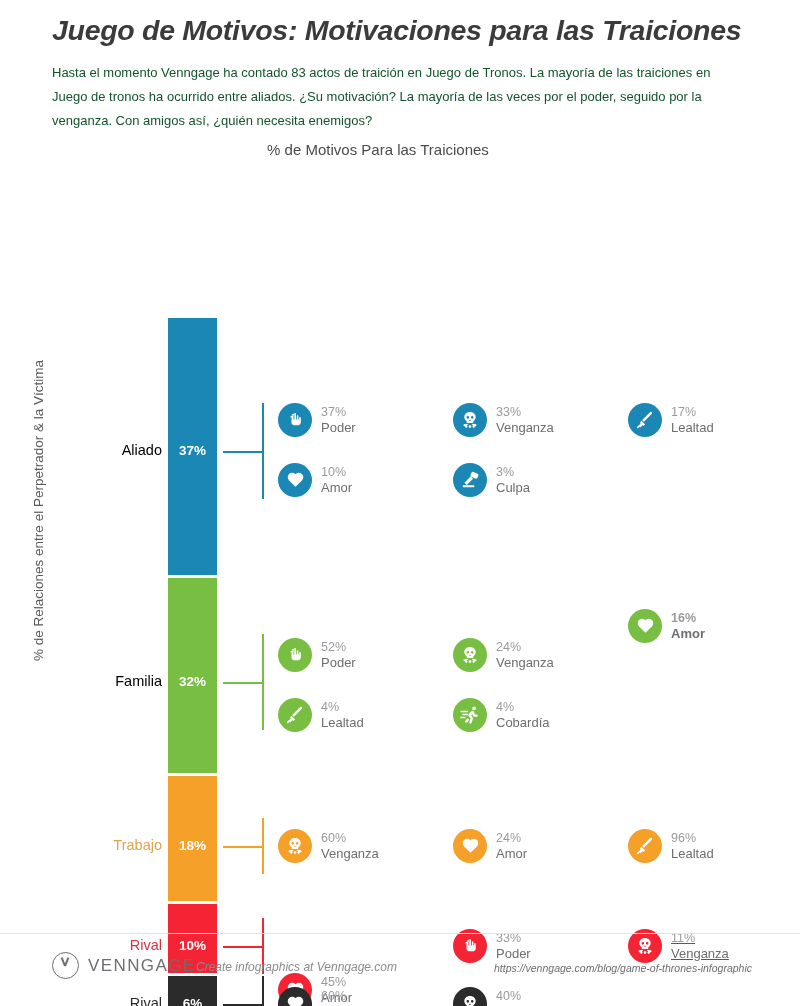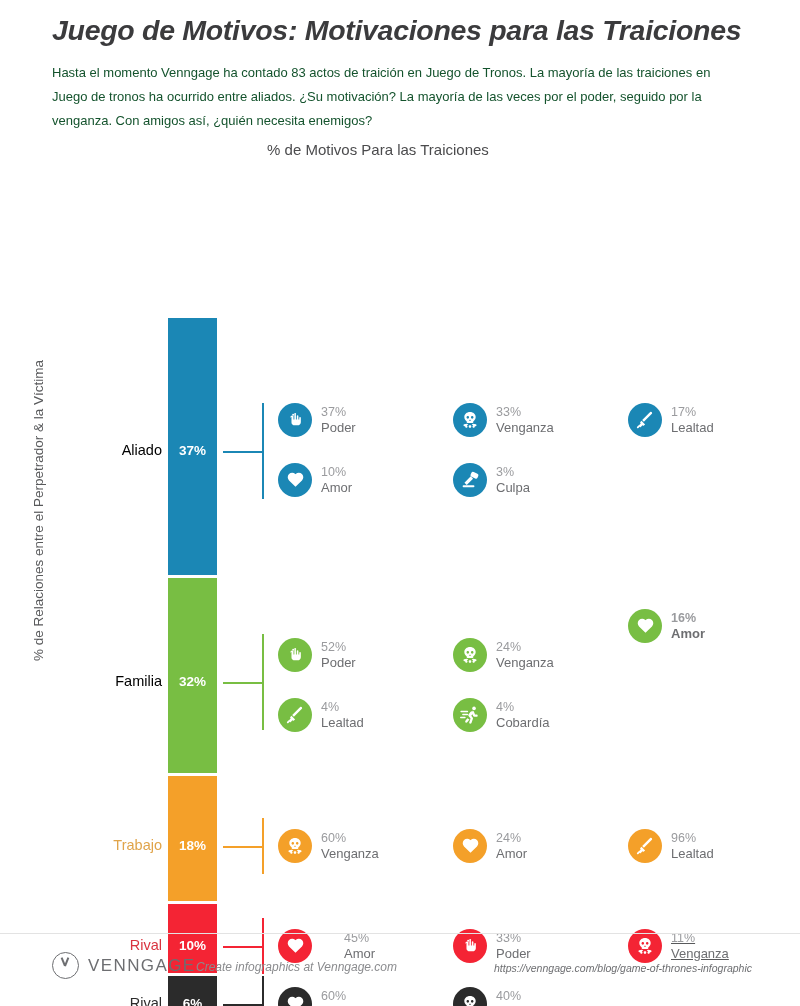--- a/index.html
+++ b/index.html
@@ -395,21 +395,21 @@
           <svg width="22" height="22" viewBox="0 0 24 24">
             <path fill="#ffffff" d="M19.4 3.3 17.9 3l-9 9 1.9 1.9 9-9-.4-1.6zM8.2 12.9l-1.3 1.3c-.3.3-.3.8 0 1.1l.4.4-1.9 1.9c-.3.3-.3.8 0 1.1l.9.9c.3.3.8.3 1.1 0l1.9-1.9.4.4c.3.3.8.3 1.1 0l1.3-1.3-3.9-3.9z"></path>
             <path fill="#ffffff" d="M5.1 17.6 3.4 19.3c-.4.4-.4 1 0 1.4.4.4 1 .4 1.4 0l1.7-1.7-1.4-1.4z"></path>
           </svg>
         </div>
         <div class="m-text">
           <span class="m-pct">96%</span>
           <span class="m-name">Lealtad</span>
         </div>
       </div>
-      <div class="motive" style="left: 278px; top: 796px; gap: 23px;">
+      <div class="motive" style="left: 278px; top: 840px;">
         <div class="ico" style="background: rgb(244, 36, 52);">
           <svg width="21" height="21" viewBox="0 0 24 24">
             <path fill="#ffffff" d="M12 20.4 4.6 13c-2-2-2-5.2 0-7.2s5.2-2 7.2 0l.2.2.2-.2c2-2 5.2-2 7.2 0s2 5.2 0 7.2L12 20.4z"></path>
           </svg>
         </div>
         <div class="m-text">
           <span class="m-pct">45%</span>
           <span class="m-name">Amor</span>
         </div>
       </div>

